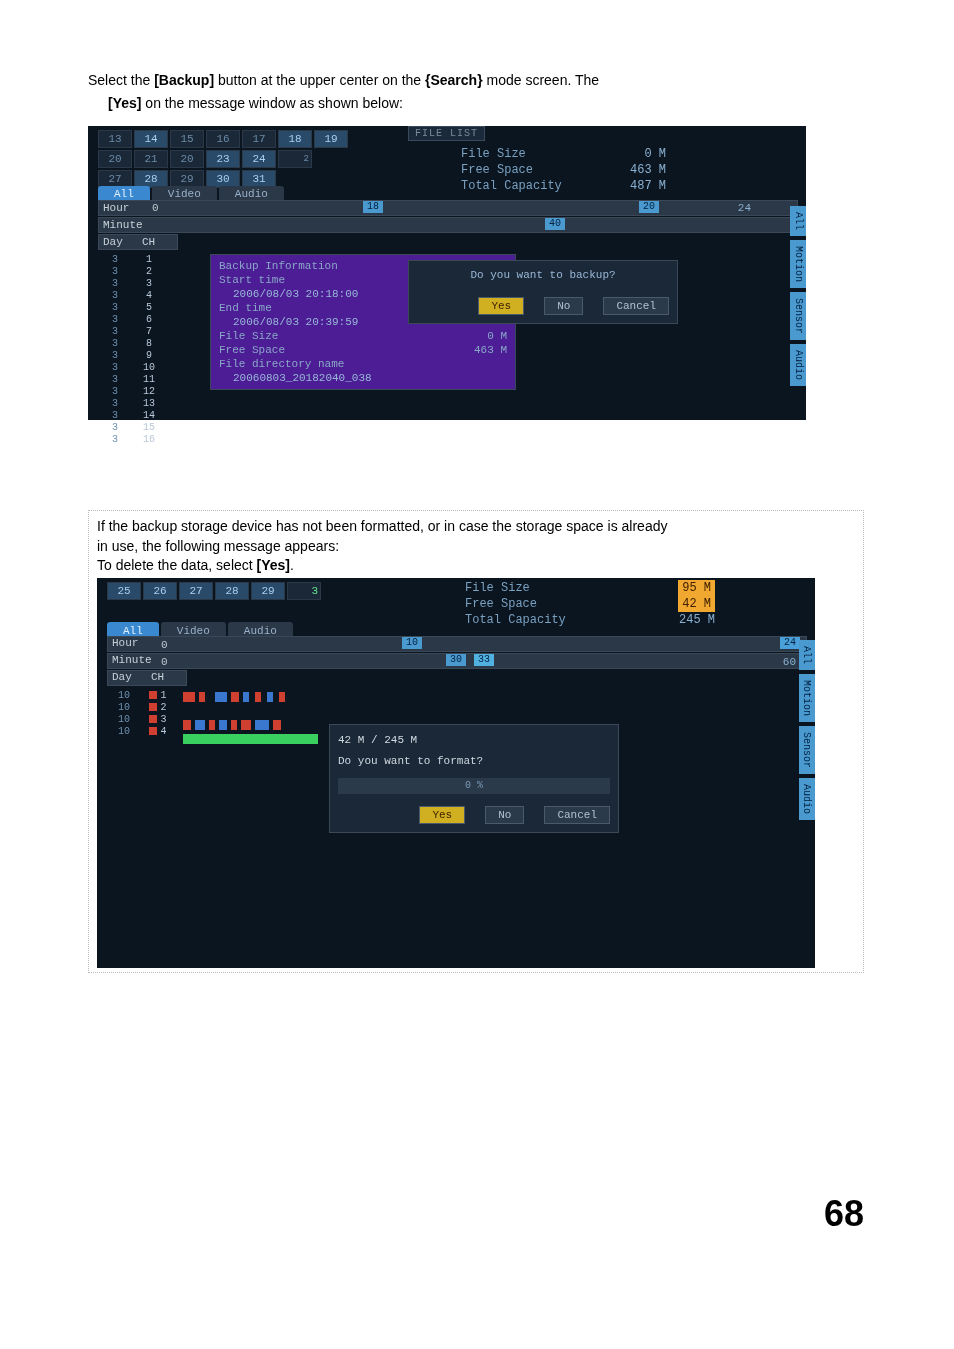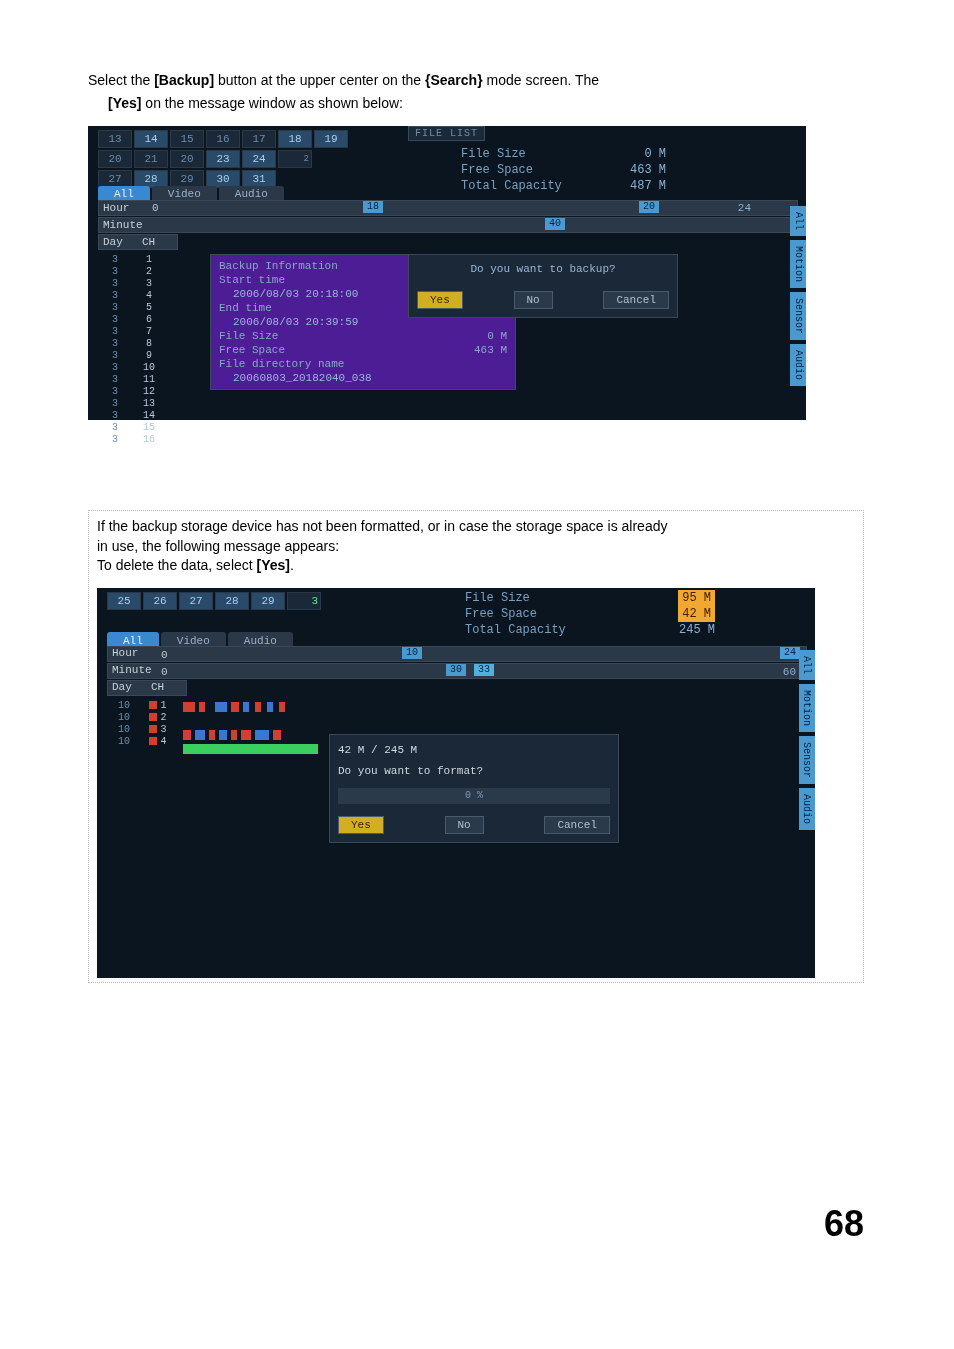--- a/index.html
+++ b/index.html
@@ -150,31 +150,31 @@
       padding: 4px 8px;
       font-size: 11px;
       color: #8aa8c8;
     }
     .backup-panel .line { line-height: 14px; }
     .backup-panel .inset { padding-left: 14px; color: #98b8d8; }
     .backup-panel .rval { float: right; }
 
     .confirm-box {
       position: absolute;
-      top: 128px;
+      top: 134px;
       left: 320px;
       width: 270px;
       background: #1a2838;
       border: 1px solid #3a4858;
       padding: 8px;
       font-size: 11px;
       color: #9ab8d8;
     }
     .confirm-box .q { text-align: center; margin-bottom: 16px; }
-    .btn-row { display: flex; justify-content: space-between; gap: 12px; }
+    .btn-row { display: flex; justify-content: flex-end; gap: 20px; }
     .dvr-btn {
       background: #2a3a4a;
       border: 1px solid #4a5a6a;
       color: #b0c0d0;
       font-size: 11px;
       padding: 2px 12px;
       font-family: inherit;
     }
     .dvr-btn.yes { background: #d0b020; color: #402000; }
 
@@ -386,21 +386,21 @@
       <div class="side-tab">Sensor</div>
       <div class="side-tab">Audio</div>
     </div>
   </div>
 
   <div class="note-box">
     <div>If the backup storage device has not been formatted, or in case the storage space is already</div>
     <div>in use, the following message appears:</div>
     <div><span>To delete the data, select </span><b>[Yes]</b><span>.</span></div>
 
-    <div class="dvr-screen screen2" style="margin-top:12px;">
+    <div class="dvr-screen screen2" style="margin-top:2px;">
 
       <div class="calendar-area" style="grid-template-columns: repeat(6, 34px);">
         <div class="cal-cell hl green-date">25</div>
         <div class="cal-cell hl green-date">26</div>
         <div class="cal-cell hl green-date">27</div>
         <div class="cal-cell hl green-date">28</div>
         <div class="cal-cell hl green-date">29</div>
         <div class="cal-cell green-date" style="text-align:right;padding-right:2px;">3</div>
       </div>
 

